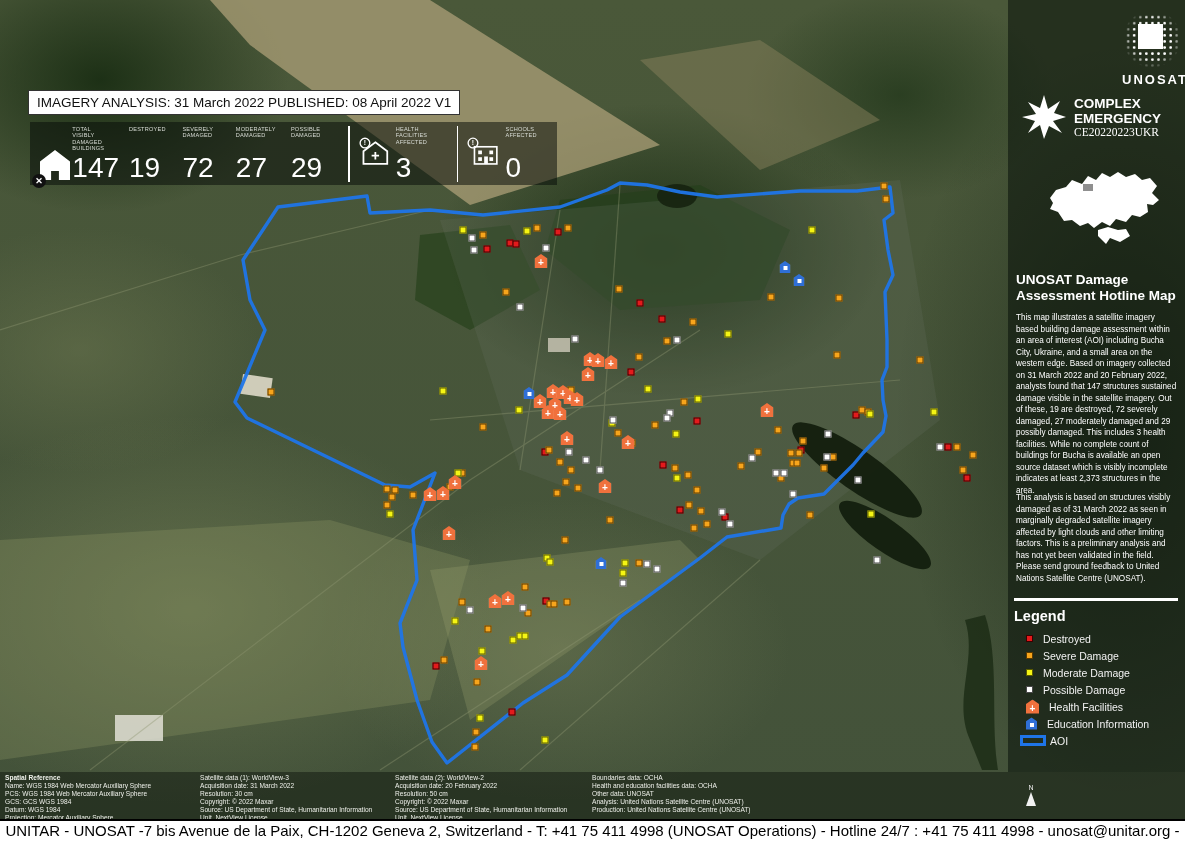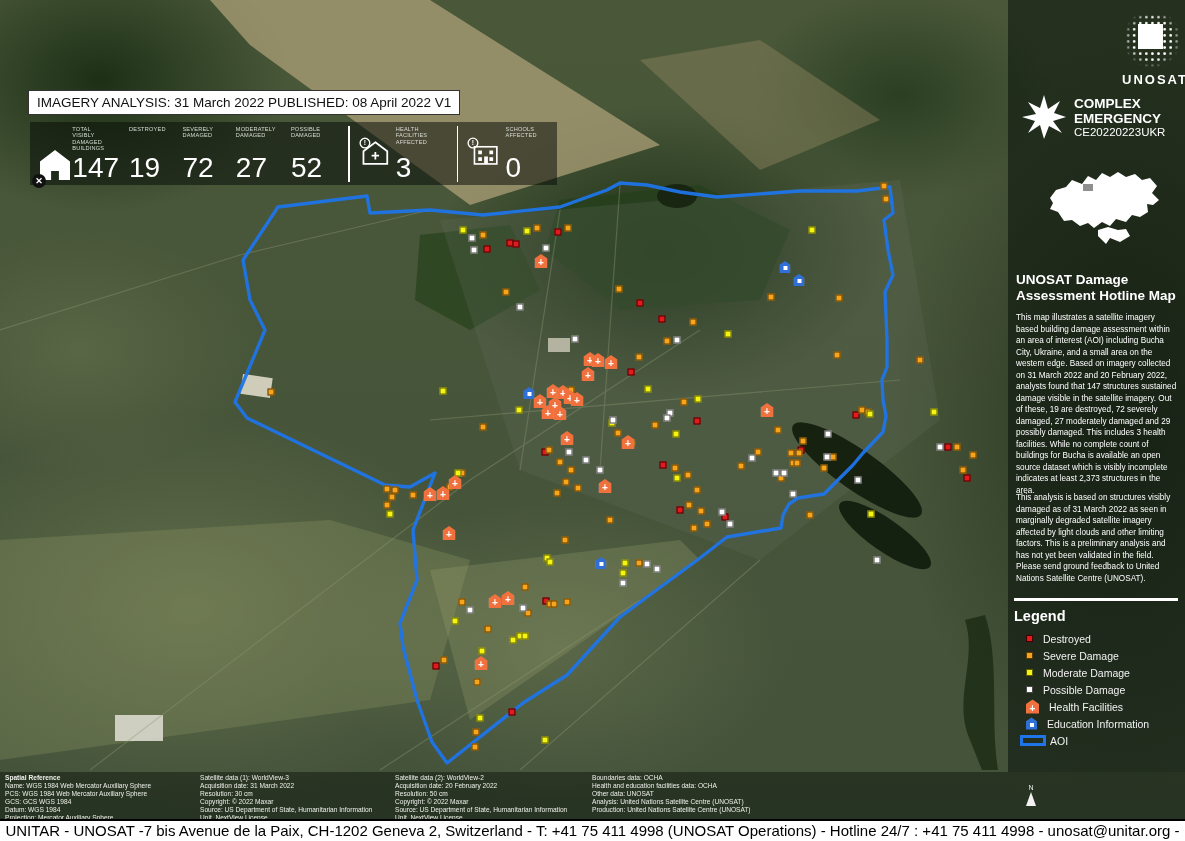--- a/index.html
+++ b/index.html
@@ -64,21 +64,21 @@
   #unitar-tag{margin-top:2px;background:#d92b22;color:#fff;font-size:5.6px;line-height:6.6px;padding:1px 2px;}
   #unosat-block{left:1122px;top:14px;width:60px;text-align:center;}
   #unosat-dots{width:54px;height:54px;margin:0 auto;position:relative;
      background-image:radial-gradient(#fff 1.1px, transparent 1.45px);background-size:6.1px 6.1px;
      -webkit-mask-image:radial-gradient(circle at 50% 46%, #000 52%, transparent 73%);
      mask-image:radial-gradient(circle at 50% 46%, #000 52%, transparent 73%);}
   #unosat-dots::after{content:"";position:absolute;left:13px;top:10px;width:25px;height:25px;background:#fff;}
   #unosat-name{margin-top:4px;font-size:13px;letter-spacing:2px;font-weight:bold;}
   #emergency{left:1022px;top:95px;width:160px;display:flex;align-items:center;gap:8px;}
   #emergency-text{font-size:13.5px;font-weight:bold;line-height:15px;}
-  #emergency-code{font-size:11.5px;font-weight:400;}
+  #emergency-code{font-size:11.5px;font-weight:400;font-family:Liberation Serif, serif;}
   #ukraine-map{left:1036px;top:160px;}
   
   #sb-heading{left:1016px;top:272px;width:160px;font-size:13.5px;font-weight:bold;line-height:16px;}
   #sb-para1{left:1016px;top:312px;width:161px;font-size:8.2px;line-height:11.5px;}
   #sb-para2{left:1016px;top:492px;width:161px;font-size:8.2px;line-height:11.5px;}
   #sb-divider{left:1014px;top:598px;width:164px;height:3px;background:#fff;}
   #legend-title{left:1014px;top:608px;font-size:14.5px;font-weight:bold;}
   #legend{left:1022px;top:630px;width:158px;}
   .legend-row{display:flex;align-items:center;height:17px;}
   .legend-ico{position:static;transform:none;flex:0 0 auto;margin:0 10px 0 4px;}
@@ -344,21 +344,21 @@
       <div class="stat-value">72</div>
     </div>
     <div class="stat" style="width:60px">
       <div class="stat-label">MODERATELY
 DAMAGED</div>
       <div class="stat-value">27</div>
     </div>
     <div class="stat" style="width:52px">
       <div class="stat-label">POSSIBLE
 DAMAGED</div>
-      <div class="stat-value">52</div>
+      <div class="stat-value">29</div>
     </div>
     <div class="stat-div"></div>
     <svg class="fac-icon" width="40" height="40" viewBox="0 0 44 40">
       <path d="M22,7 L38,19 V36 H6 V19 Z" fill="none" stroke="#fff" stroke-width="2.4"></path>
       <path d="M22,20 V30 M17,25 H27" stroke="#fff" stroke-width="2.4"></path>
       <circle cx="8" cy="8" r="6.5" fill="none" stroke="#fff" stroke-width="1.8"></circle>
       <text x="8" y="11" font-size="9" font-weight="bold" fill="#fff" text-anchor="middle">!</text>
     </svg>
     <div class="stat" style="width:56px">
       <div class="stat-label">HEALTH

